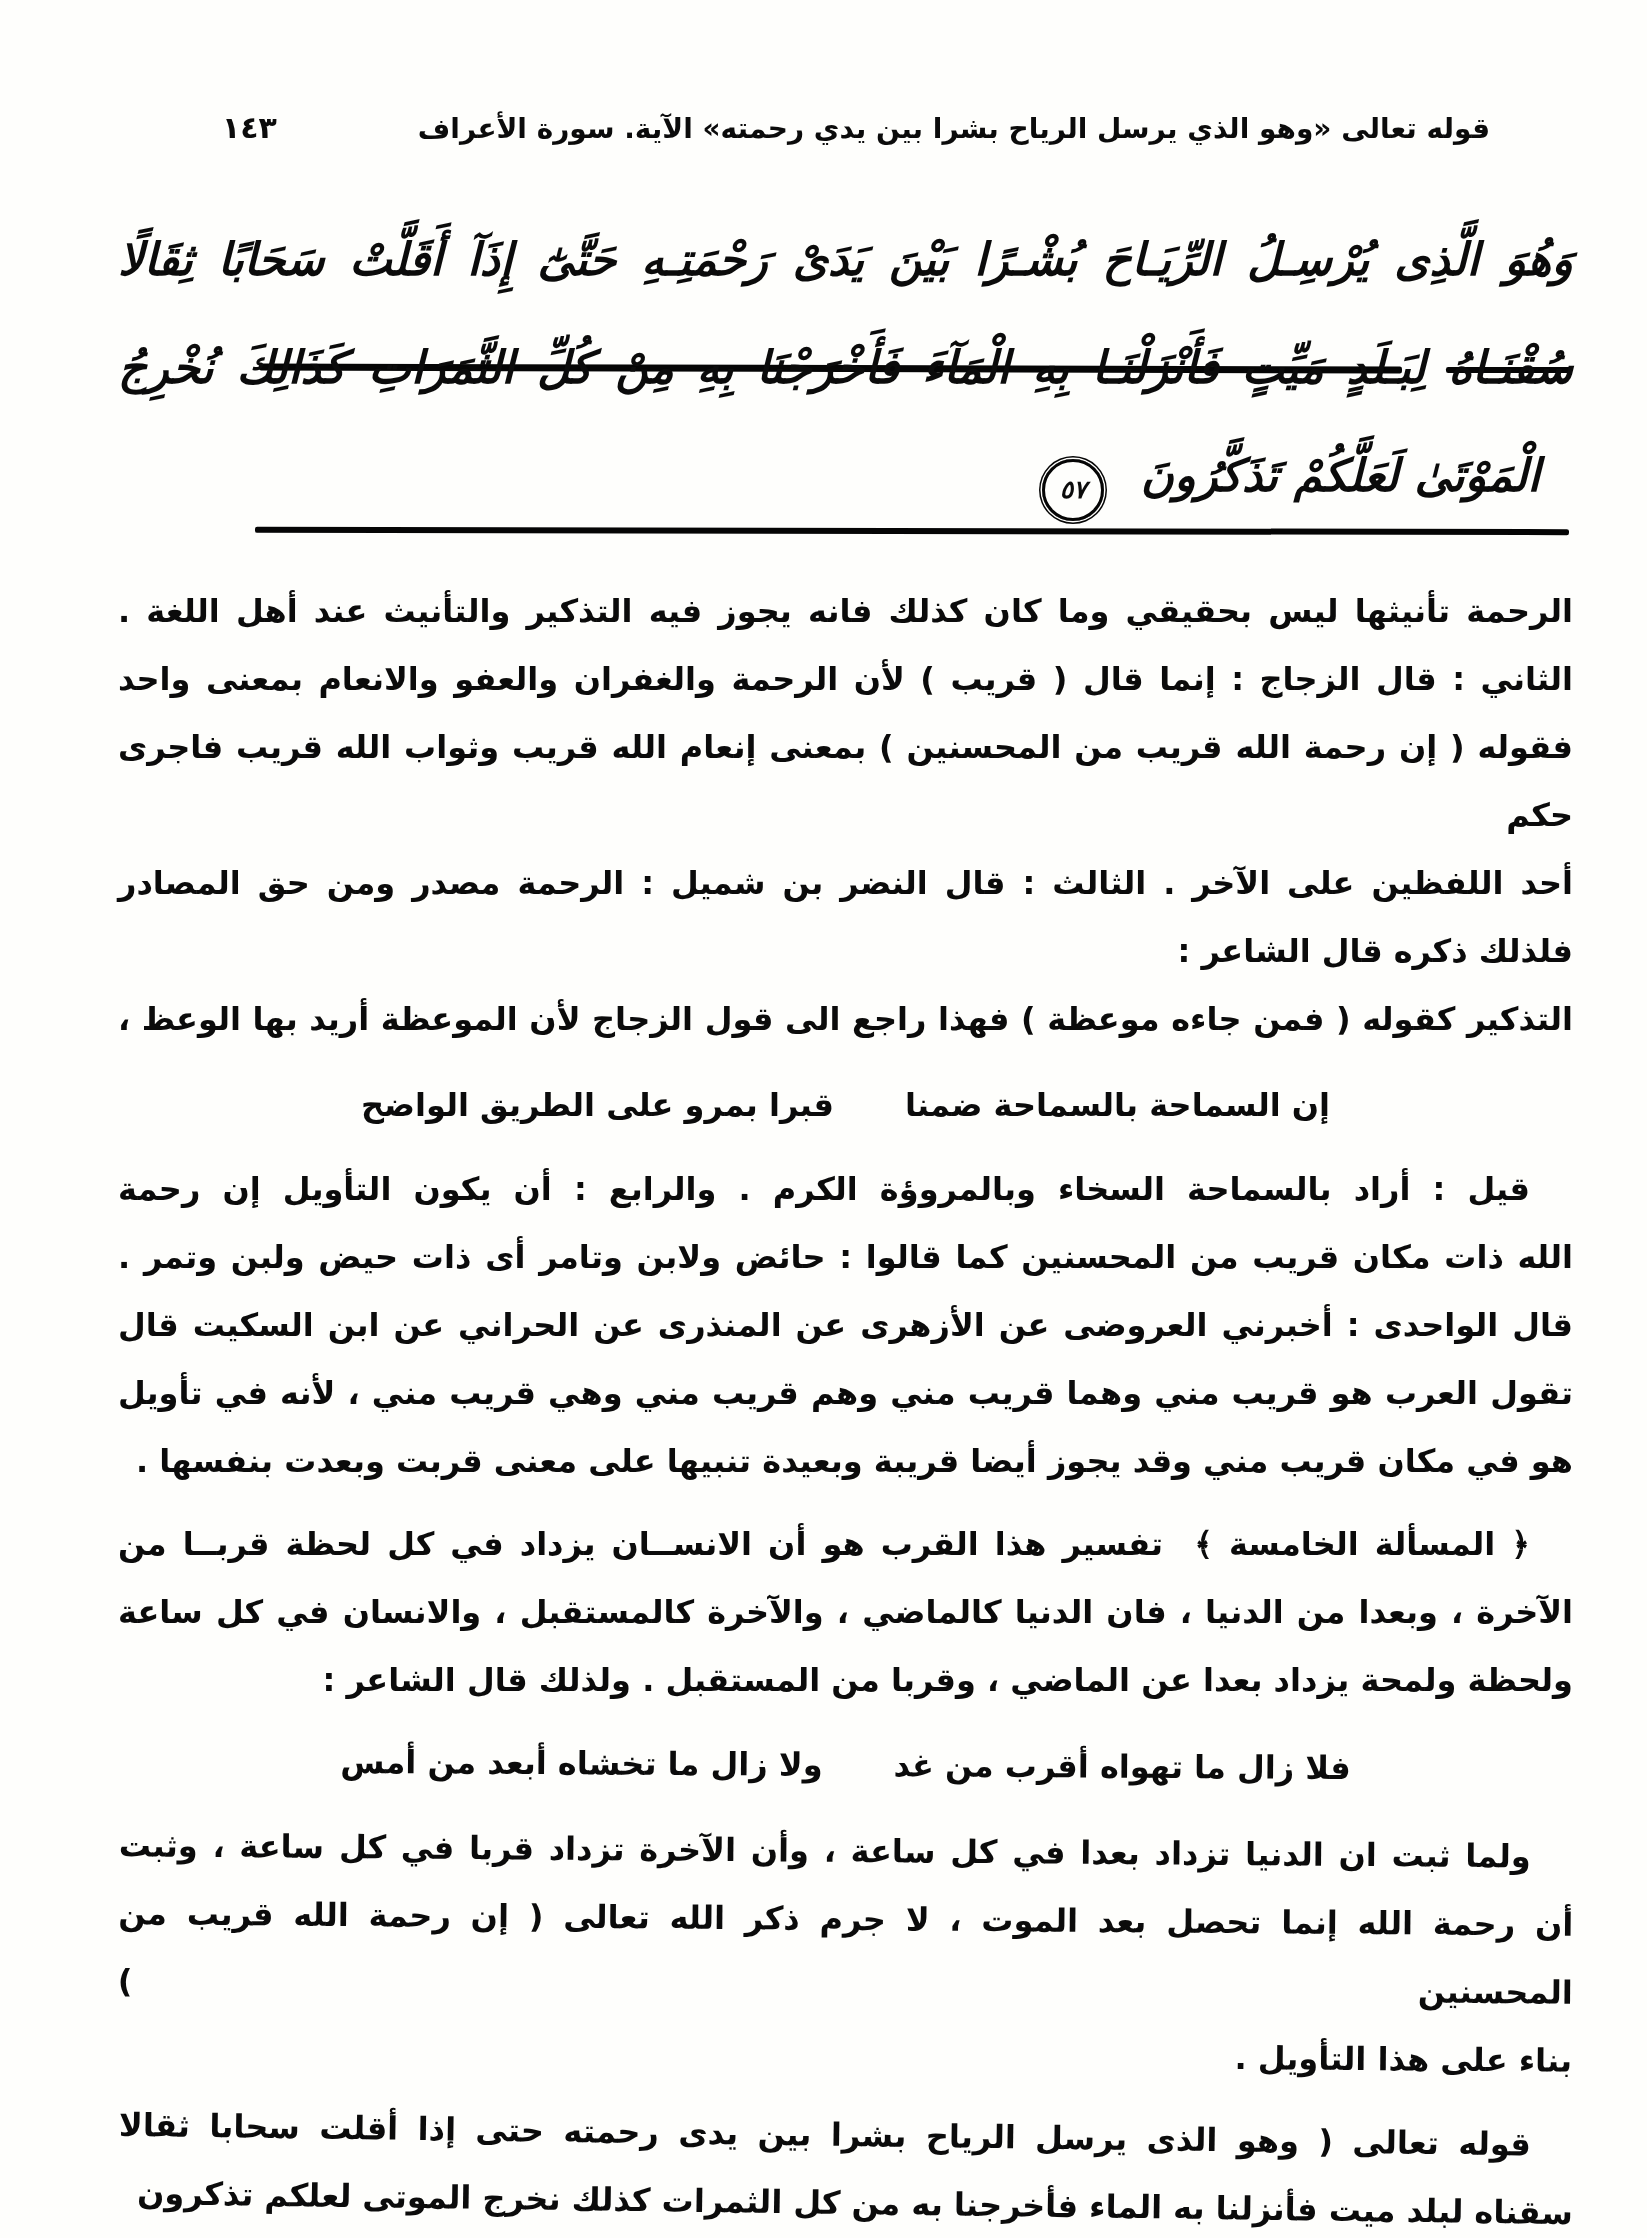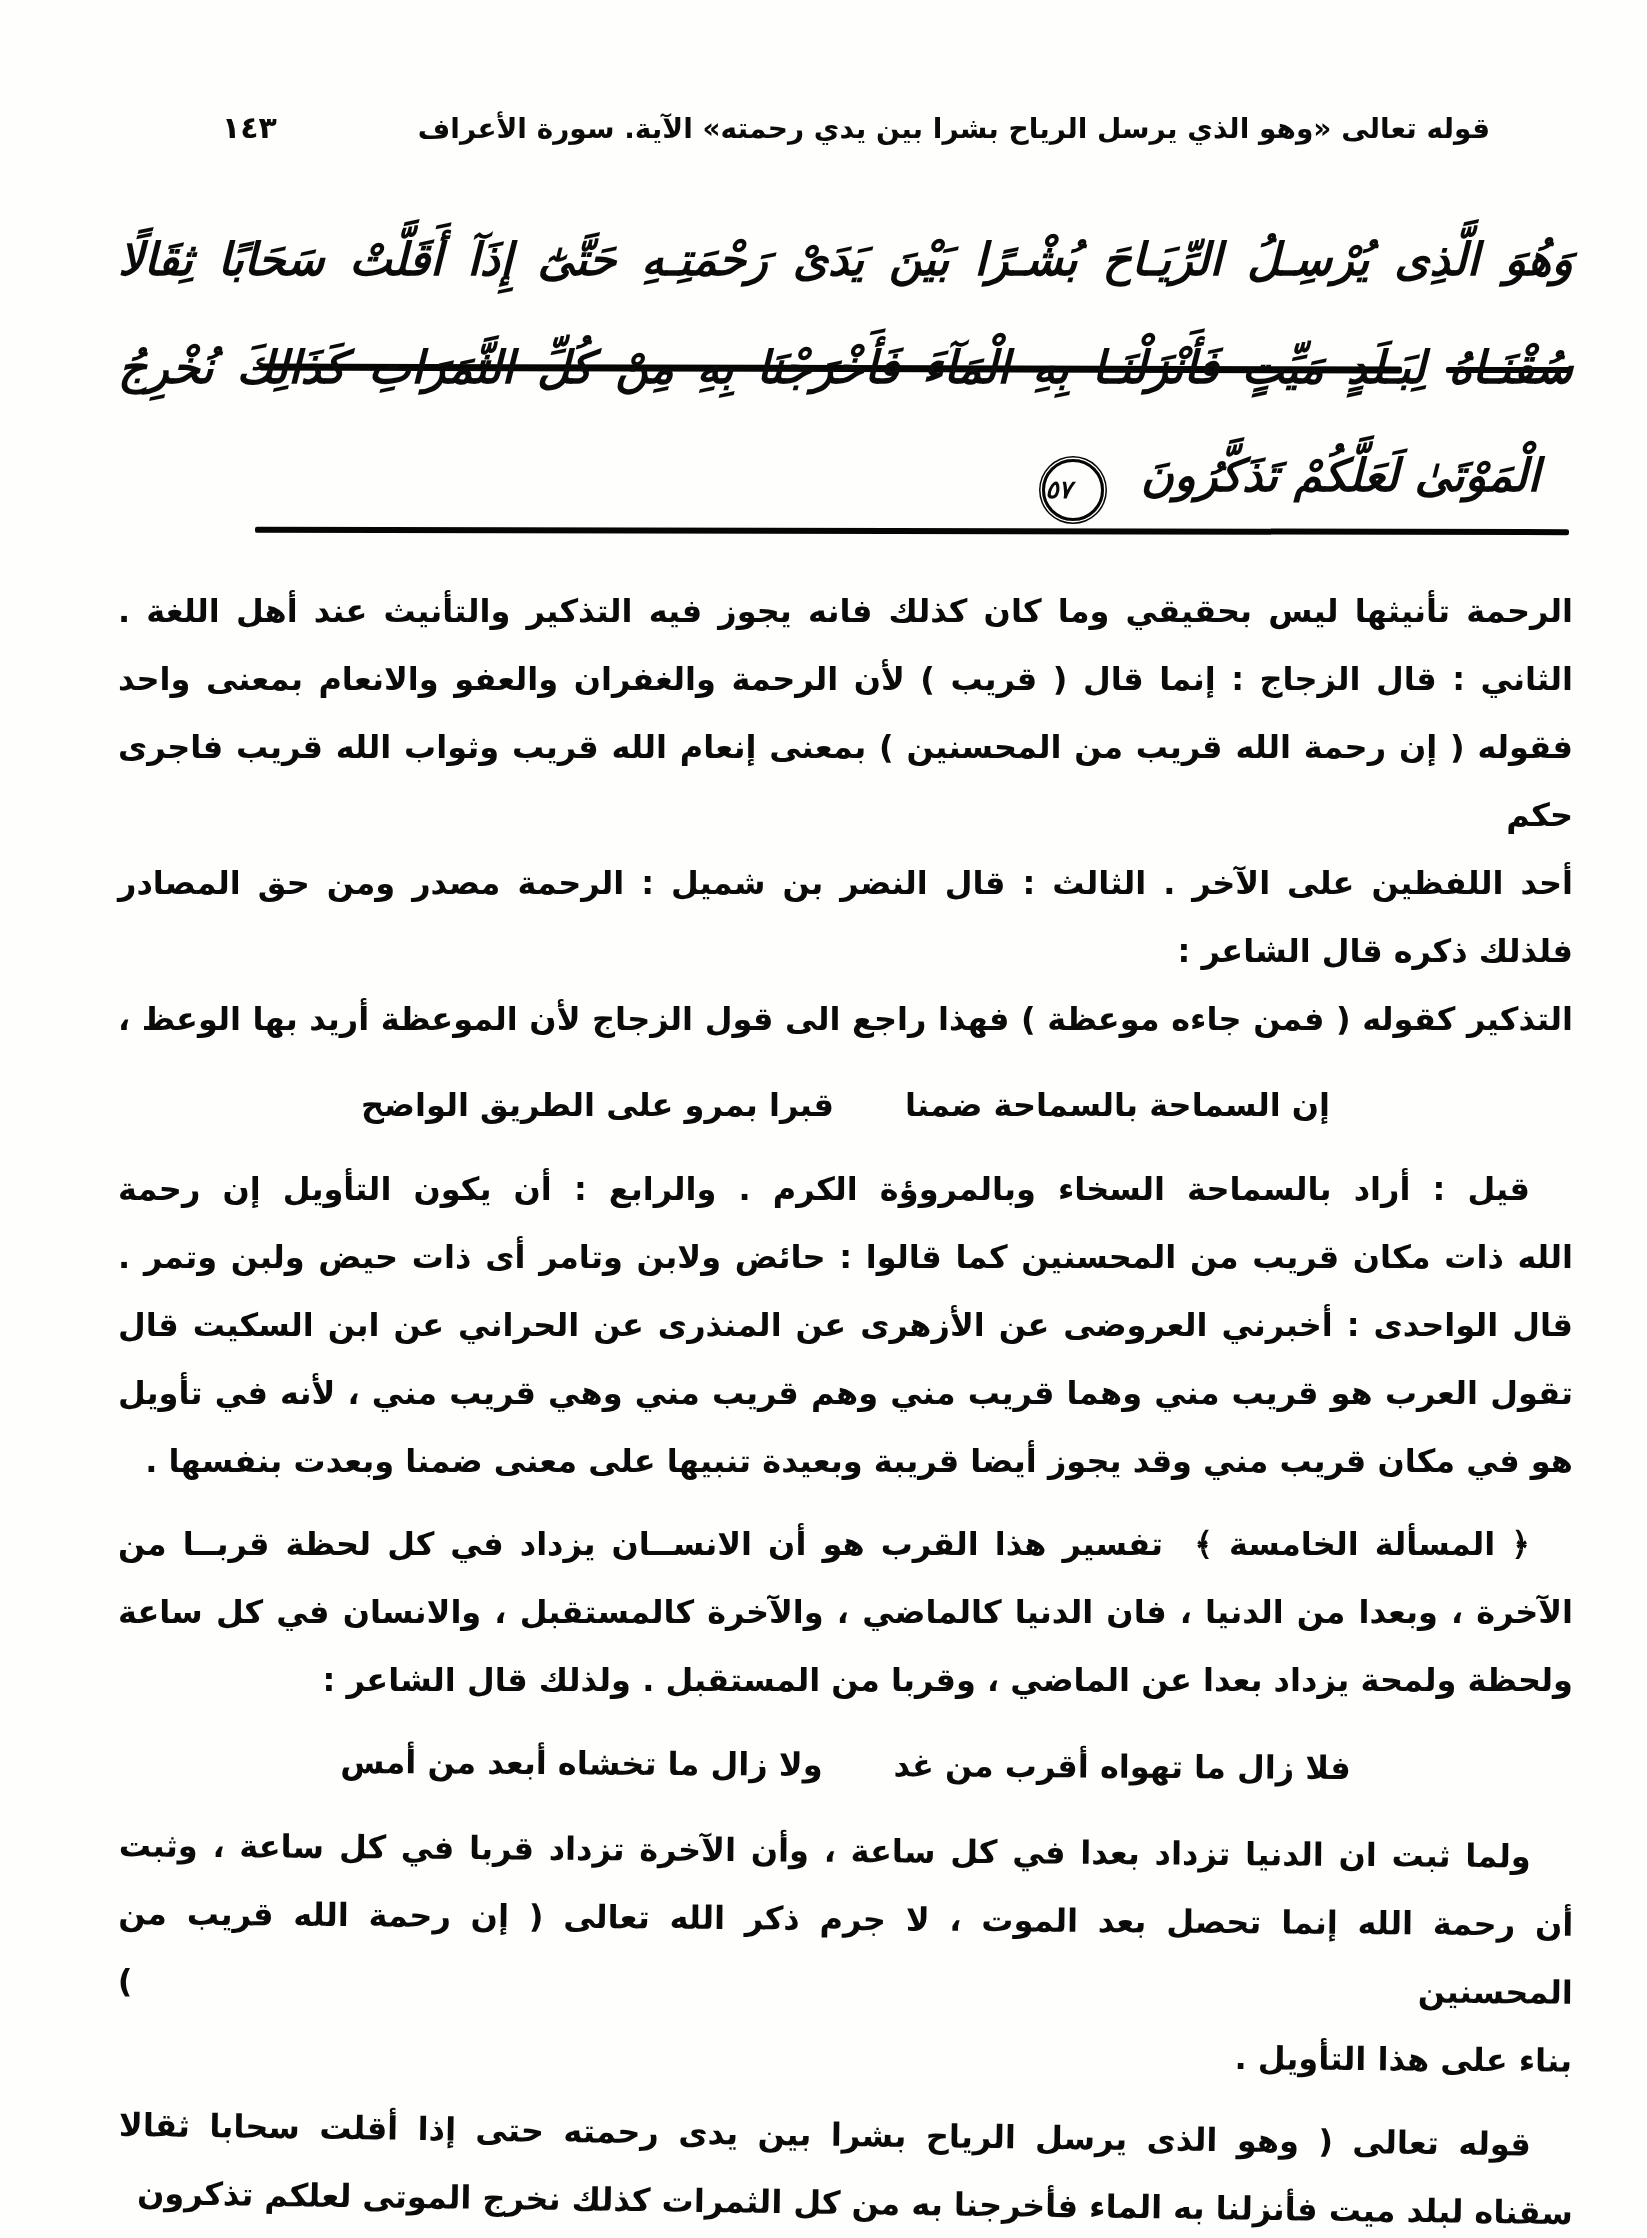--- a/index.html
+++ b/index.html
@@ -47,21 +47,21 @@
   }
   .verse .vline { text-align: justify; text-align-last: justify; }
   .verse .vline.last {
     text-align: right;
     text-align-last: right;
     padding-right: 33px;
   }
   .ayah-badge {
     display: inline-flex;
     align-items: center;
-    justify-content: flex-end;
+    justify-content: center;
     width: 56px;
     height: 56px;
     border: 3.7px solid #050505;
     border-radius: 50%;
     box-shadow: 0 0 0 1.5px #fefefc, 0 0 0 3px #050505;
     font-size: 25px;
     line-height: 1;
     margin-right: 21px;
     vertical-align: -7.4px;
   }
@@ -136,21 +136,21 @@
     <div class="poem">
       <span>إن السماحة بالسماحة ضمنا</span>
       <span>قبرا بمرو على الطريق الواضح</span>
     </div>
 
     <div class="para">
       <div class="ln indent">قيل : أراد بالسماحة السخاء وبالمروؤة الكرم . والرابع : أن يكون التأويل إن رحمة</div>
       <div class="ln">الله ذات مكان قريب من المحسنين كما قالوا : حائض ولابن وتامر أى ذات حيض ولبن وتمر .</div>
       <div class="ln">قال الواحدى : أخبرني العروضى عن الأزهرى عن المنذرى عن الحراني عن ابن السكيت قال</div>
       <div class="ln">تقول العرب هو قريب مني وهما قريب مني وهم قريب مني وهي قريب مني ، لأنه في تأويل</div>
-      <div class="ln short">هو في مكان قريب مني وقد يجوز أيضا قريبة وبعيدة تنبيها على معنى ضمنا وبعدت بنفسها .</div>
+      <div class="ln short">هو في مكان قريب مني وقد يجوز أيضا قريبة وبعيدة تنبيها على معنى قربت وبعدت بنفسها .</div>
     </div>
 
     <div class="para para-c">
       <div class="ln indent">
         <span class="issue-heading">﴿ المسألة الخامسة ﴾</span>
         <span>تفسير هذا القرب هو أن الانســان يزداد في كل لحظة قربــا من</span>
       </div>
       <div class="ln">الآخرة ، وبعدا من الدنيا ، فان الدنيا كالماضي ، والآخرة كالمستقبل ، والانسان في كل ساعة</div>
       <div class="ln short">ولحظة ولمحة يزداد بعدا عن الماضي ، وقربا من المستقبل . ولذلك قال الشاعر :</div>
     </div>

